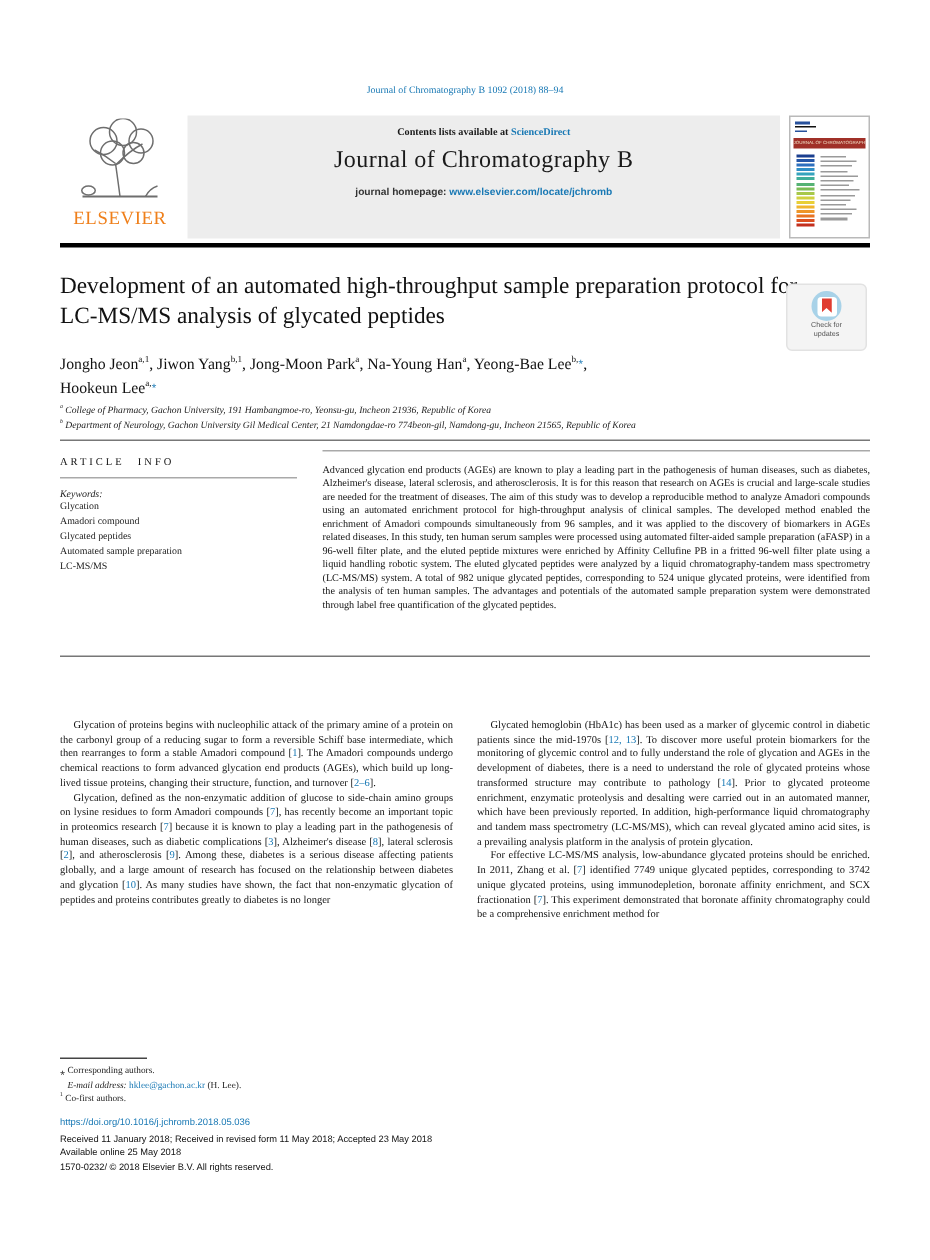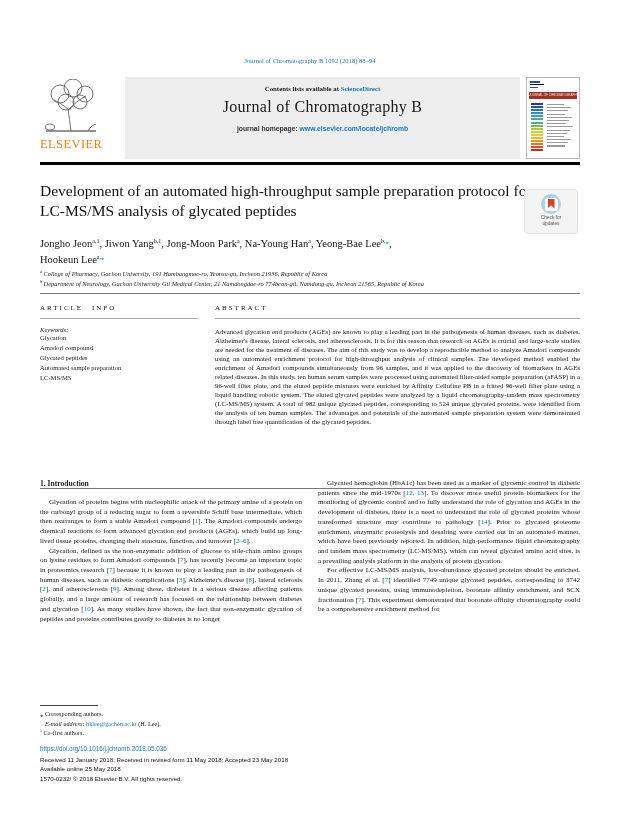--- a/index.html
+++ b/index.html
@@ -8,21 +8,21 @@
   .lnk{color:#1878b4;}
   .it{font-style:italic;}
   sup{font-size:62%;vertical-align:super;line-height:0;}
 
   
   .top-ref{position:absolute;top:57px;left:0;width:100%;text-align:center;
            font-size:6.6px;color:#1878b4;}
 
   
   .masthead{position:absolute;left:40px;top:77px;width:540px;height:84px;}
-  .logo-box{position:absolute;left:0;top:2px;width:80px;height:80px;text-align:left;}
+  .logo-box{position:absolute;left:0;top:2px;width:80px;height:80px;text-align:center;}
   .logo-word{font-size:12.5px;color:#ef7f1a;letter-spacing:.4px;margin-top:-2px;}
   .center-box{position:absolute;left:85px;top:0;width:395px;height:82px;background:#ededed;text-align:center;}
   .contents-line{padding-top:8px;font-size:6.8px;font-weight:bold;}
   .journal-title{font-size:16px;margin-top:6px;letter-spacing:.3px;}
   .homepage-line{margin-top:9px;font-size:6.8px;font-weight:bold;font-family:"Liberation Sans",sans-serif;color:#333;}
   .cover{position:absolute;right:0;top:0;width:54px;height:82px;background:#fff;border:1px solid #b9b9b9;box-sizing:border-box;}
   .cover-minibars{position:absolute;left:3px;top:3px;}
   .cover-minibars div{height:1.6px;margin-bottom:1.2px;background:#27519c;}
   .cover-banner{position:absolute;left:2px;top:14px;right:2px;height:7px;background:#a03028;
                 color:#f3e3c9;font-family:"Liberation Sans",sans-serif;font-size:3px;line-height:7px;
@@ -44,21 +44,21 @@
                display:flex;align-items:flex-start;justify-content:center;}
   .bookmark{width:7px;height:10px;margin-top:1px;background:#e03c31;
             clip-path:polygon(0 0,100% 0,100% 100%,50% 68%,0 100%);}
   .badge-text{font-family:"Liberation Sans",sans-serif;font-size:4.8px;line-height:1.25;color:#555;}
 
   .authors{position:absolute;left:40px;top:236px;width:480px;font-size:10.5px;line-height:1.5;color:#111;}
   .authors sup{font-size:58%;}
   .affils{position:absolute;left:40px;top:269px;width:520px;font-size:6.4px;font-style:italic;line-height:1.6;color:#222;}
 
   
-  .info-block{position:absolute;left:40px;top:293px;width:540px;height:196px;
+  .info-block{position:absolute;left:40px;top:293px;width:540px;height:145px;
               border-top:1px solid #777;border-bottom:1px solid #777;box-sizing:border-box;}
   .sec-head{font-size:7px;letter-spacing:2px;word-spacing:5px;padding-top:10px;color:#111;}
   .head-rule{border:none;border-top:1px solid #a9a9a9;margin:6px 0 0 0;height:0;}
   .info-col{position:absolute;left:0;top:0;width:158px;}
   .abs-col{position:absolute;left:175px;top:0;width:365px;}
   .kw-label{font-size:6.6px;font-style:italic;margin-top:7px;}
   .kw-list{font-size:6.6px;line-height:1.5;}
   .abstract-text{margin-top:8px;font-size:6.8px;line-height:1.33;text-align:justify;color:#111;}
 
   
@@ -190,29 +190,27 @@
       <div class="kw-label">Keywords:</div>
       <div class="kw-list">
           <div>Glycation</div>
           <div>Amadori compound</div>
           <div>Glycated peptides</div>
           <div>Automated sample preparation</div>
           <div>LC-MS/MS</div>
         </div>
     </div>
     <div class="abs-col">
-      <div class="sec-head">ABSTRACT</div>
       <hr class="head-rule">
       <div class="abstract-text">Advanced glycation end products (AGEs) are known to play a leading part in the pathogenesis of human diseases, such as diabetes, Alzheimer's disease, lateral sclerosis, and atherosclerosis. It is for this reason that research on AGEs is crucial and large-scale studies are needed for the treatment of diseases. The aim of this study was to develop a reproducible method to analyze Amadori compounds using an automated enrichment protocol for high-throughput analysis of clinical samples. The developed method enabled the enrichment of Amadori compounds simultaneously from 96 samples, and it was applied to the discovery of biomarkers in AGEs related diseases. In this study, ten human serum samples were processed using automated filter-aided sample preparation (aFASP) in a 96-well filter plate, and the eluted peptide mixtures were enriched by Affinity Cellufine PB in a fritted 96-well filter plate using a liquid handling robotic system. The eluted glycated peptides were analyzed by a liquid chromatography-tandem mass spectrometry (LC-MS/MS) system. A total of 982 unique glycated peptides, corresponding to 524 unique glycated proteins, were identified from the analysis of ten human samples. The advantages and potentials of the automated sample preparation system were demonstrated through label free quantification of the glycated peptides.</div>
     </div>
   </div>
 
   <div class="body-cols">
     <div class="col-left">
-      <div class="h1">1. Introduction</div>
       <div>
           <p class="para indent">Glycation of proteins begins with nucleophilic attack of the primary amine of a protein on the carbonyl group of a reducing sugar to form a reversible Schiff base intermediate, which then rearranges to form a stable Amadori compound [<span class="lnk">1</span>]. The Amadori compounds undergo chemical reactions to form advanced glycation end products (AGEs), which build up long-lived tissue proteins, changing their structure, function, and turnover [<span class="lnk">2–6</span>].</p>
           <p class="para indent">Glycation, defined as the non-enzymatic addition of glucose to side-chain amino groups on lysine residues to form Amadori compounds [<span class="lnk">7</span>], has recently become an important topic in proteomics research [<span class="lnk">7</span>] because it is known to play a leading part in the pathogenesis of human diseases, such as diabetic complications [<span class="lnk">3</span>], Alzheimer's disease [<span class="lnk">8</span>], lateral sclerosis [<span class="lnk">2</span>], and atherosclerosis [<span class="lnk">9</span>]. Among these, diabetes is a serious disease affecting patients globally, and a large amount of research has focused on the relationship between diabetes and glycation [<span class="lnk">10</span>]. As many studies have shown, the fact that non-enzymatic glycation of peptides and proteins contributes greatly to diabetes is no longer</p>
         </div>
     </div>
     <div class="col-right">
       <div>
           <p class="para indent">Glycated hemoglobin (HbA1c) has been used as a marker of glycemic control in diabetic patients since the mid-1970s [<span class="lnk">12, 13</span>]. To discover more useful protein biomarkers for the monitoring of glycemic control and to fully understand the role of glycation and AGEs in the development of diabetes, there is a need to understand the role of glycated proteins whose transformed structure may contribute to pathology [<span class="lnk">14</span>]. Prior to glycated proteome enrichment, enzymatic proteolysis and desalting were carried out in an automated manner, which have been previously reported. In addition, high-performance liquid chromatography and tandem mass spectrometry (LC-MS/MS), which can reveal glycated amino acid sites, is a prevailing analysis platform in the analysis of protein glycation.</p>
           <p class="para indent">For effective LC-MS/MS analysis, low-abundance glycated proteins should be enriched. In 2011, Zhang et al. [<span class="lnk">7</span>] identified 7749 unique glycated peptides, corresponding to 3742 unique glycated proteins, using immunodepletion, boronate affinity enrichment, and SCX fractionation [<span class="lnk">7</span>]. This experiment demonstrated that boronate affinity chromatography could be a comprehensive enrichment method for</p>
         </div>

